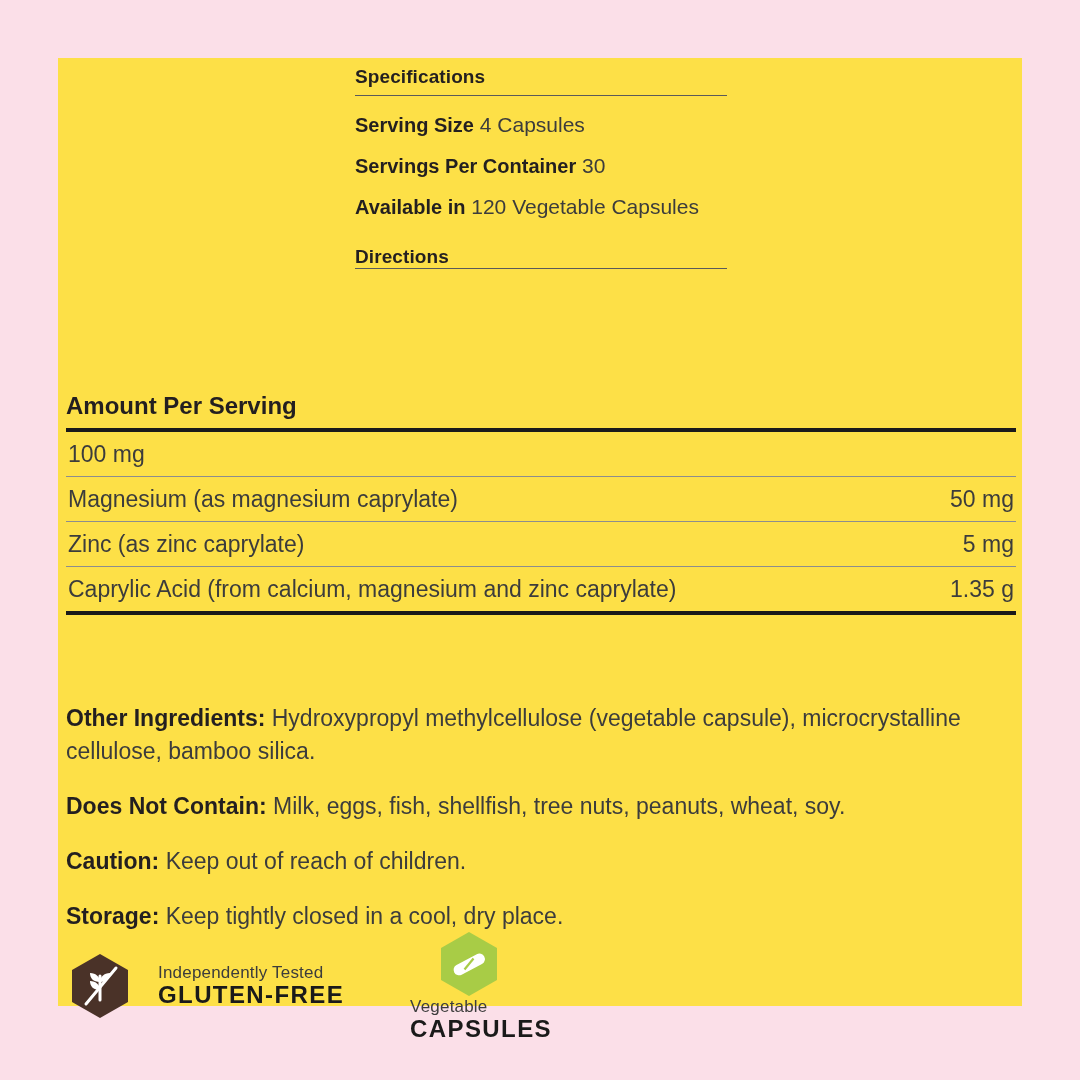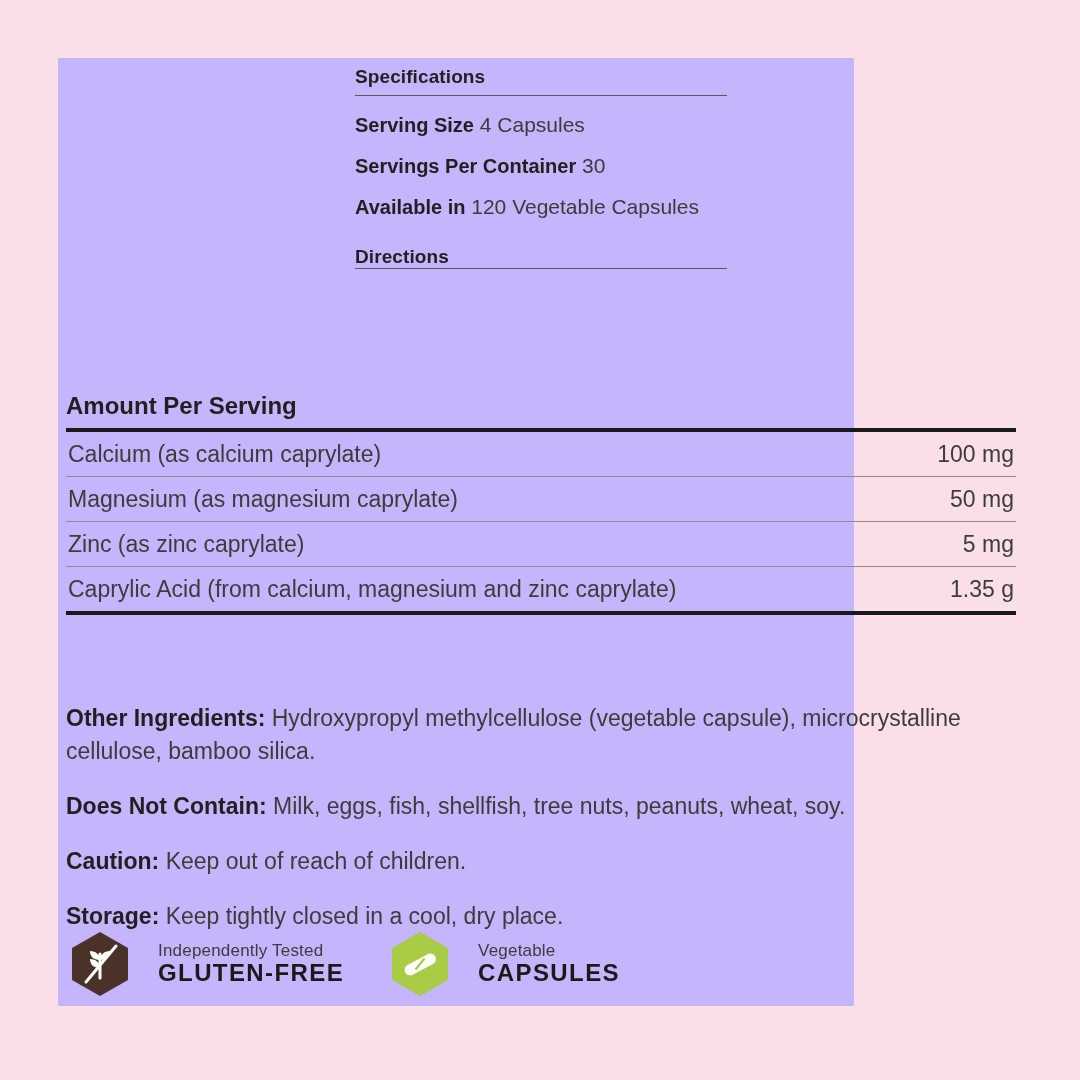--- a/index.html
+++ b/index.html
@@ -10,23 +10,23 @@
     width: 1080px;
     height: 1080px;
     background: #fbdfe8;
     font-family: "Liberation Sans", sans-serif;
     overflow: hidden;
   }
   .page {
     position: absolute;
     left: 58px;
     top: 58px;
-    width: 796px;
+    width: 964px;
     height: 948px;
-    background: #c4b5fd;
+    background: #fde047;
     box-sizing: border-box;
     padding: 0;
   }
   .inner {
     position: absolute;
     left: 0;
     top: 0;
     width: 964px;
     height: 948px;
   }
@@ -155,20 +155,21 @@
     letter-spacing: 0.2px;
   }
   .badge-main {
     font-size: 24px;
     font-weight: bold;
     color: #1a1a1a;
     letter-spacing: 1.4px;
   }
   .badge.second {
     margin-left: 42px;
+    flex-direction: column;
   }
 </style>
 </head>
 <body>
 
 <div class="page">
   <div class="inner">
 
     <div class="spec-block">
       <div class="spec-head">Specifications</div>
@@ -189,21 +190,20 @@
       </div>
 
       <div class="dir-head">Directions</div>
     </div>
 
     <div class="facts">
       <div class="amount-head">Amount Per Serving</div>
       <div class="rule-thick"></div>
 
       <div class="nutrient">
-        <span class="nm">Calcium (as calcium caprylate)</span>
         <span class="amt">100 mg</span>
       </div>
       <div class="rule-thin"></div>
 
       <div class="nutrient">
         <span class="nm">Magnesium  (as magnesium caprylate)</span>
         <span class="amt">50 mg</span>
       </div>
       <div class="rule-thin"></div>
 

